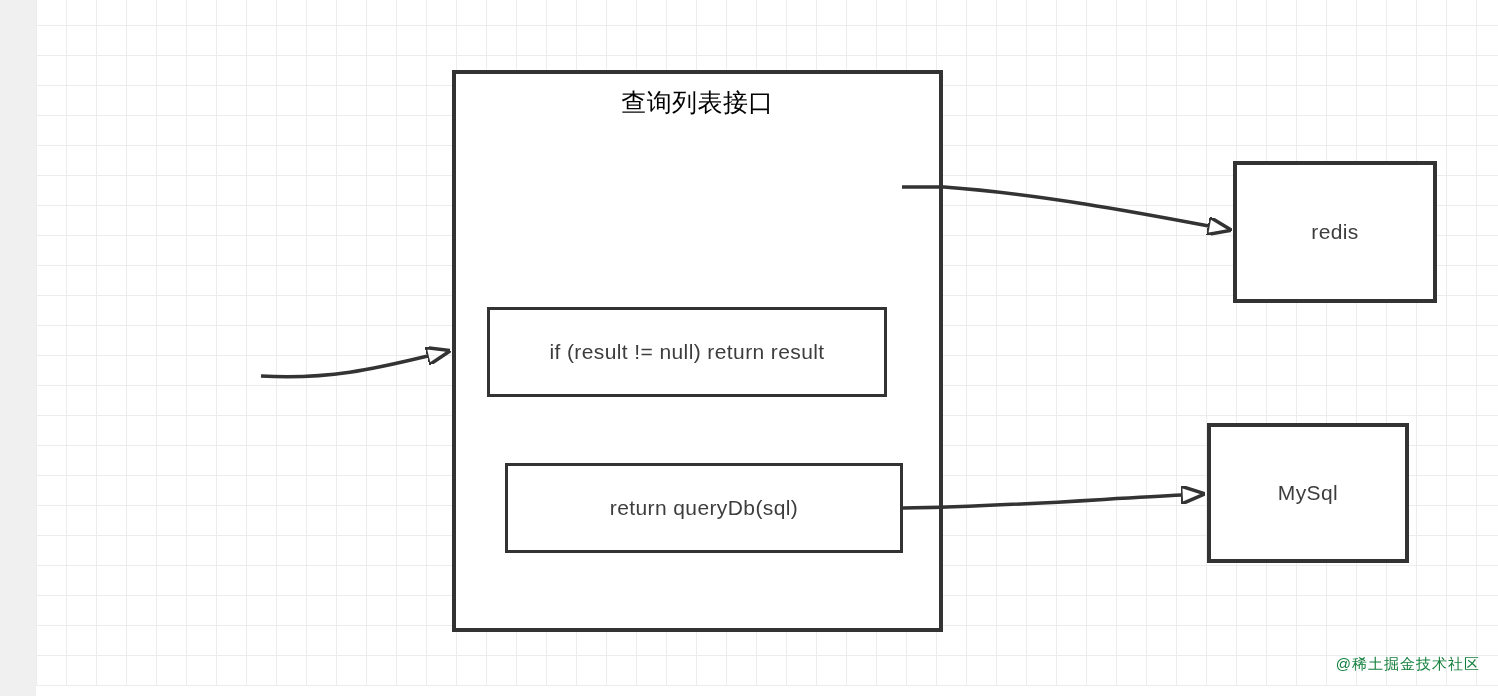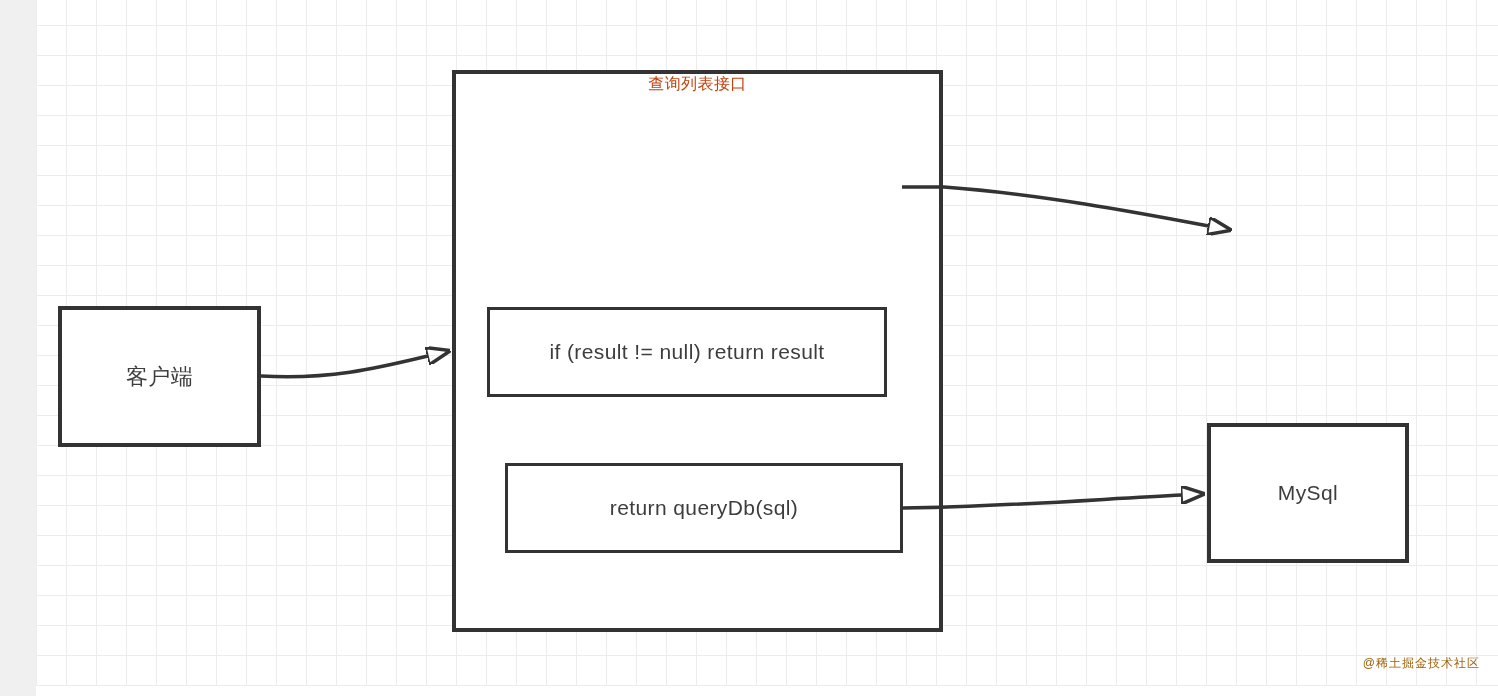--- a/index.html
+++ b/index.html
@@ -48,23 +48,23 @@
     color: #3d3d3d;
     letter-spacing: 0.4px;
   }
   .box.inner { border-width: 3px; }
   .interface-box {
     left: 452px; top: 70px;
     width: 491px; height: 562px;
     align-items: flex-start;
   }
   .interface-title {
-    margin-top: 0;
-    font-size: 16px;
-    color: #c2410c;
+    margin-top: 12px;
+    font-size: 25px;
+    color: #000000;
     text-align: center;
   }
   .step-query-redis { left: 505px; top: 140px; width: 397px; height: 93px; font-size: 21px; }
   .step-null-check  { left: 487px; top: 307px; width: 400px; height: 90px; font-size: 21px; }
   .step-query-db    { left: 505px; top: 463px; width: 398px; height: 90px; font-size: 21px; }
   .client-box { left: 58px;   top: 306px; width: 203px; height: 141px; font-size: 22px; }
   .redis-box  { left: 1233px; top: 161px; width: 204px; height: 142px; font-size: 21px; }
   .mysql-box  { left: 1207px; top: 423px; width: 202px; height: 140px; font-size: 21px; }
   .arrows {
     position: absolute;
@@ -76,22 +76,22 @@
   .arrows path {
     fill: none;
     stroke: #333333;
     stroke-width: 3.5px;
     stroke-linecap: butt;
   }
   .watermark {
     position: absolute;
     right: 18px;
     top: 655px;
-    font-size: 12px;
-    color: #a16207;
+    font-size: 15px;
+    color: #15803d;
     letter-spacing: 1px;
     white-space: nowrap;
   }
 </style>
 </head>
 <body>
 
 <div class="stage">
 
   <div class="grid"></div>
@@ -101,22 +101,22 @@
     <div class="interface-title">查询列表接口</div>
   </div>
 
   <div class="box inner step-query-db">
     <span>return queryDb(sql)</span>
   </div>
   <div class="box inner step-null-check">
     <span>if (result != null) return result</span>
   </div>
 
-  <div class="box client-box">
-    <span>客户端</span>
+  <div class="box redis-box">
+    <span>redis</span>
   </div>
   <div class="box mysql-box">
     <span>MySql</span>
   </div>
 
   <svg class="arrows" viewBox="0 0 1498 696" xmlns="http://www.w3.org/2000/svg">
     <defs>
       <marker id="arrowhead" markerUnits="userSpaceOnUse" markerWidth="24" markerHeight="18" refX="1" refY="9" orient="auto">
         <path d="M0,0 L24,9 L0,18 Z" fill="#333333" stroke="none"></path>
       </marker>

